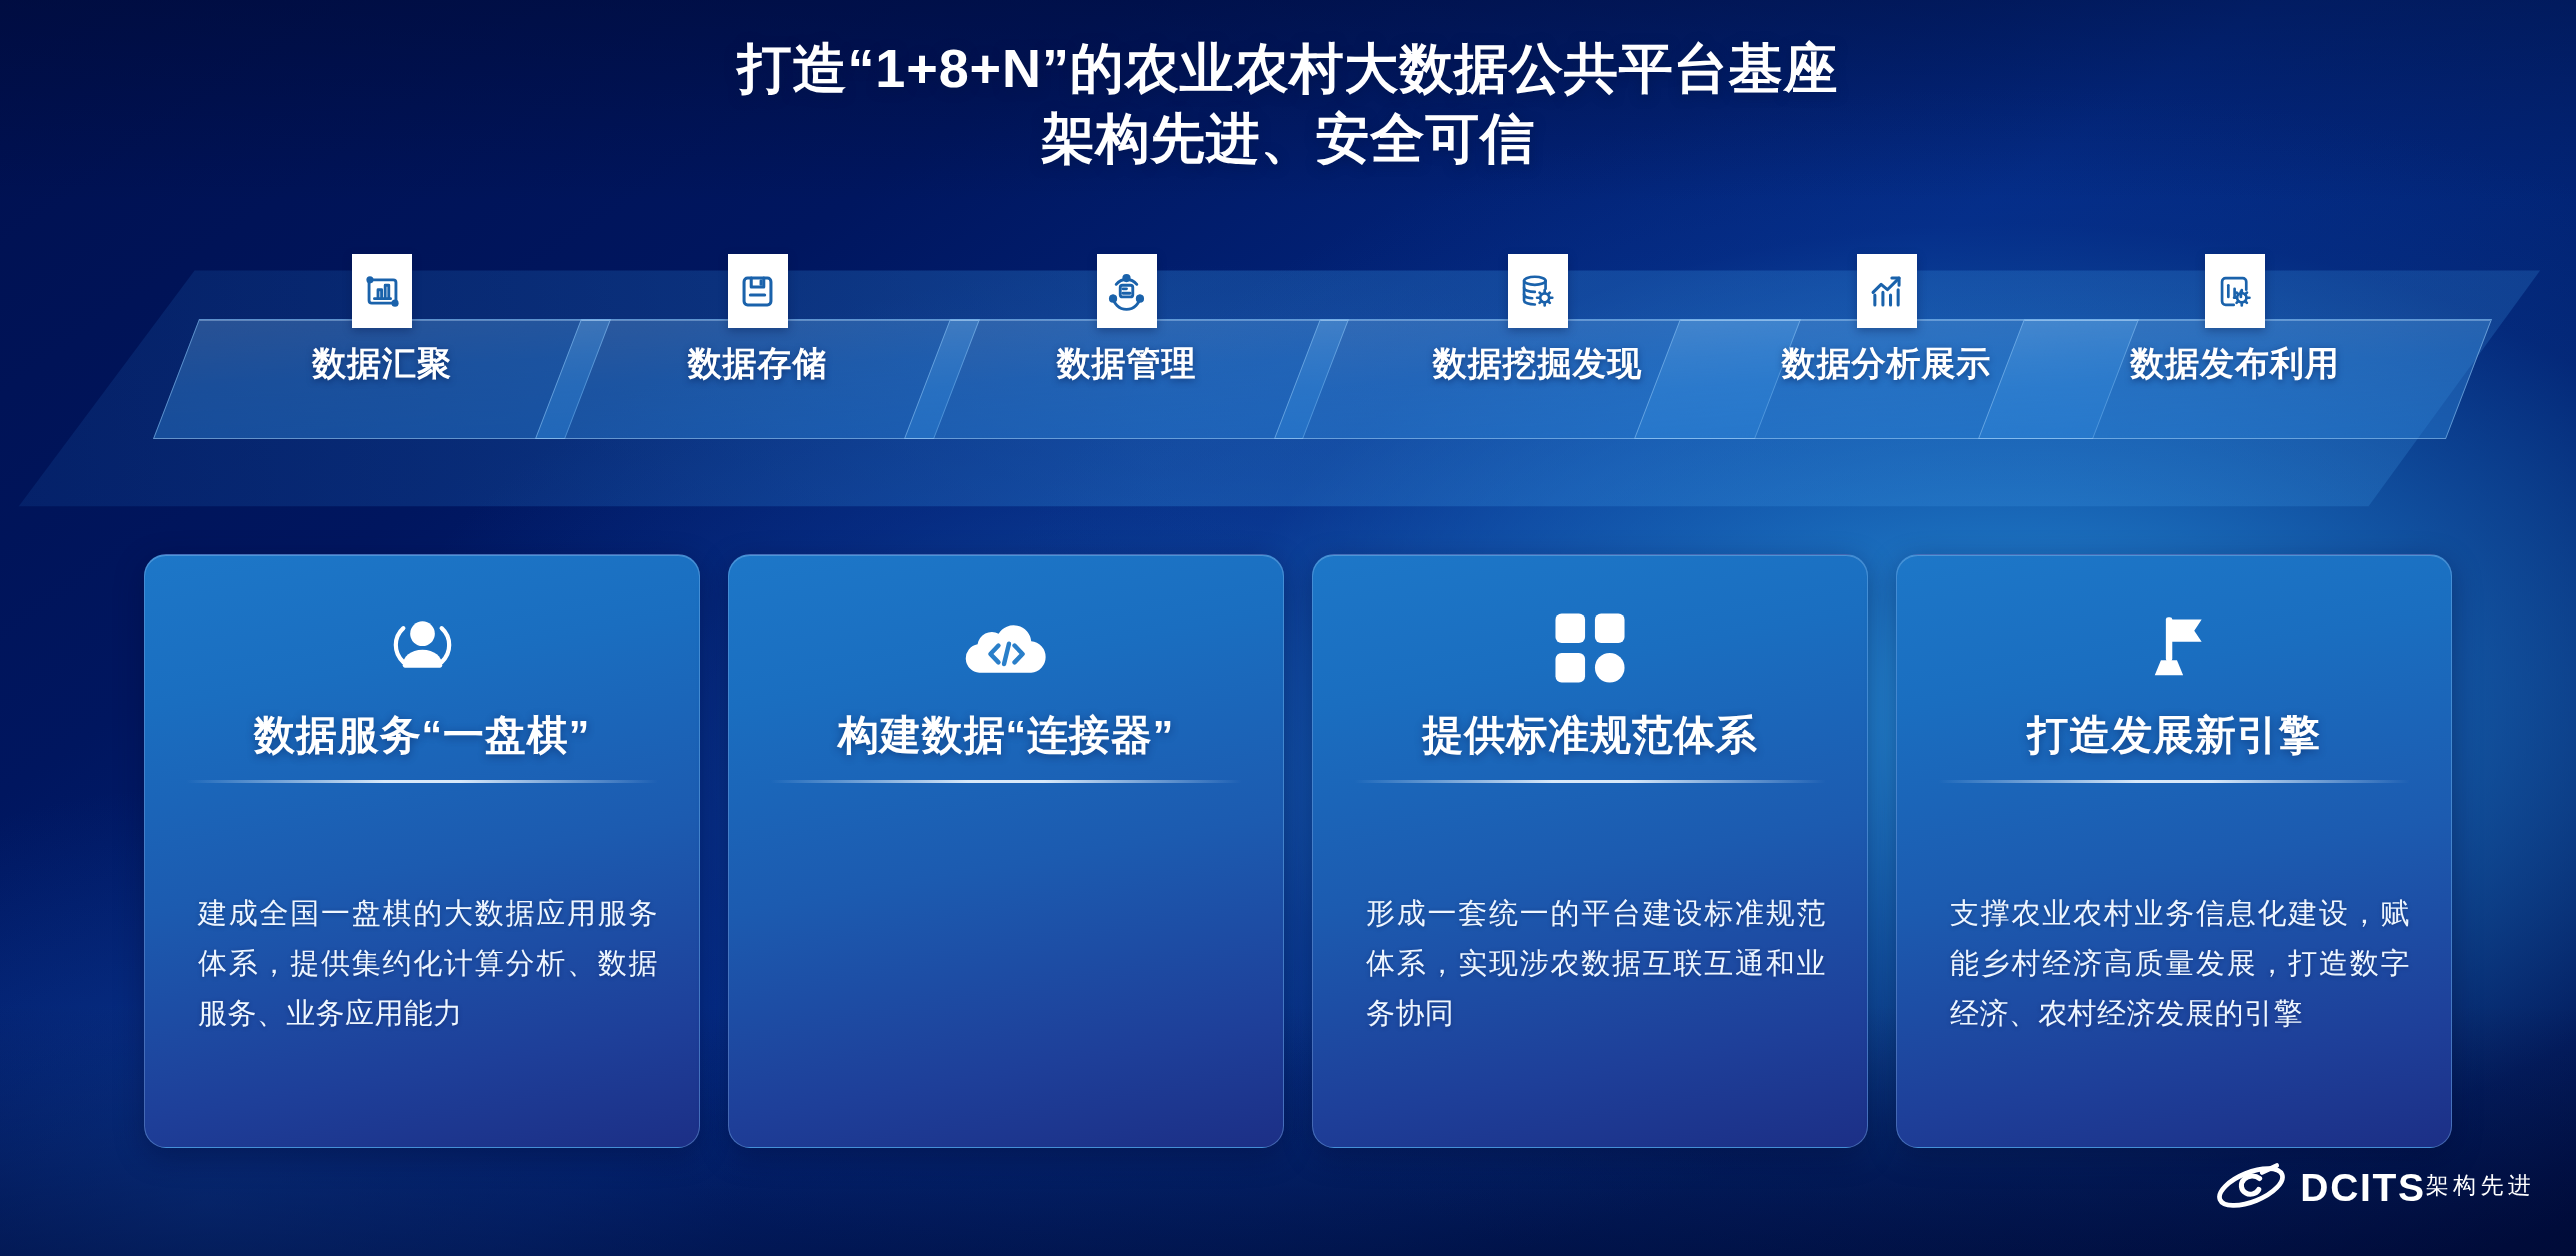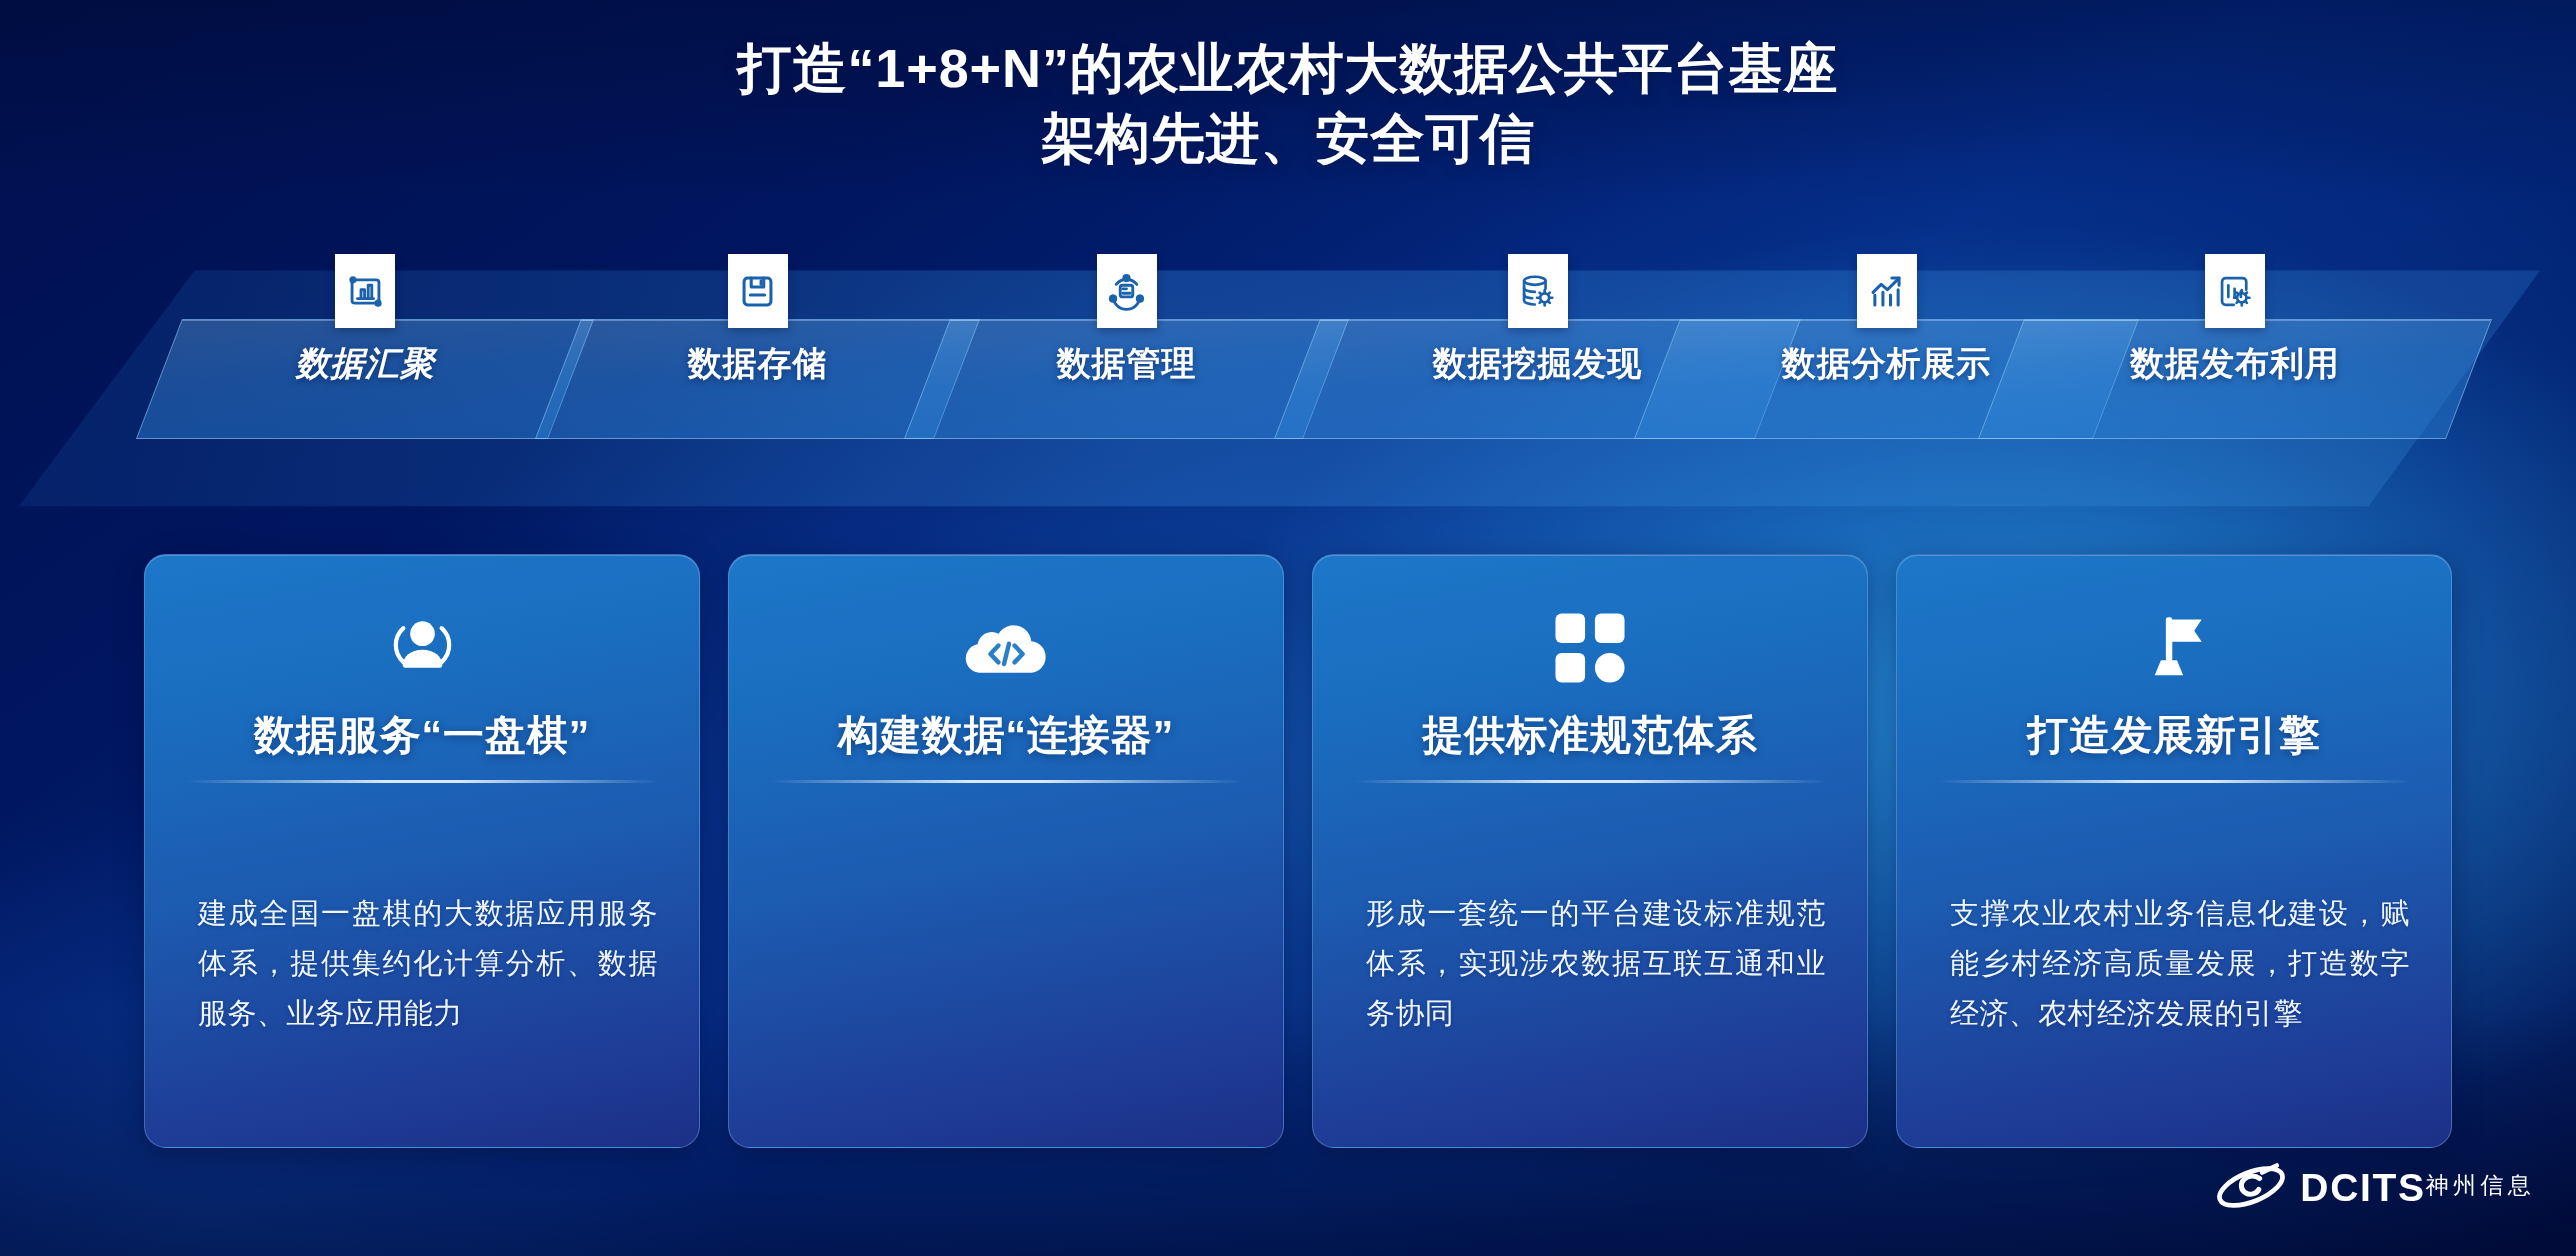--- a/index.html
+++ b/index.html
@@ -123,21 +123,21 @@
           </linearGradient>
         </defs>
         <polygon points="225,25 2960,25 2760,300 20,300" fill="url(#plateGrad)"></polygon>
         <polyline points="225,25 2960,25" fill="none" stroke="url(#plateEdge)" stroke-width="3"></polyline>
         <polyline points="20,300 2760,300" fill="none" stroke="url(#plateEdge)" stroke-width="4"></polyline>
       </svg>
     </div>
 
     <div class="steps">
 
-      <div class="step" style="left:159px;width:412px;font-style:italic;">
+      <div class="step" style="left:176px;width:412px;">
         <div class="step-shape"></div>
         <div class="step-icon">
           <svg width="43" height="43" viewBox="0 0 48 48" fill="none" stroke="#1a62ab" stroke-width="3.2" stroke-linecap="round" stroke-linejoin="round">
             <path d="M10 11 h26 a3 3 0 0 1 3 3 v22"></path>
             <path d="M38 37 H12 a3 3 0 0 1 -3 -3 V12"></path>
             <circle cx="10" cy="11" r="4" fill="#1a62ab" stroke="none"></circle>
             <circle cx="38" cy="37" r="4" fill="#1a62ab" stroke="none"></circle>
             <path d="M15 32 h18"></path>
             <path d="M19 32 V22 h4 V32"></path>
             <path d="M27 32 V17 h4 V32"></path>
@@ -283,18 +283,18 @@
   <div class="logo">
     <div class="logo-mark">
       <svg width="72" height="60" viewBox="0 0 84 70" fill="none">
         <ellipse cx="42" cy="35" rx="39" ry="17" transform="rotate(-22 42 35)" stroke="#ffffff" stroke-width="5.5"></ellipse>
         <path d="M52 25c-5-4-13-4-18 1-5 5-4 13 2 16 5 3 12 1 15-4" stroke="#ffffff" stroke-width="6" stroke-linecap="round" fill="none"></path>
         <path d="M55 18 L72 10" stroke="#ffffff" stroke-width="5.5" stroke-linecap="round"></path>
       </svg>
     </div>
     <div class="logo-text">
       <div class="logo-en">DCITS</div>
-      <div class="logo-cn">神州信息</div>
+      <div class="logo-cn">架构先进</div>
     </div>
   </div>
 
 </div>
 
 
 </body></html>

